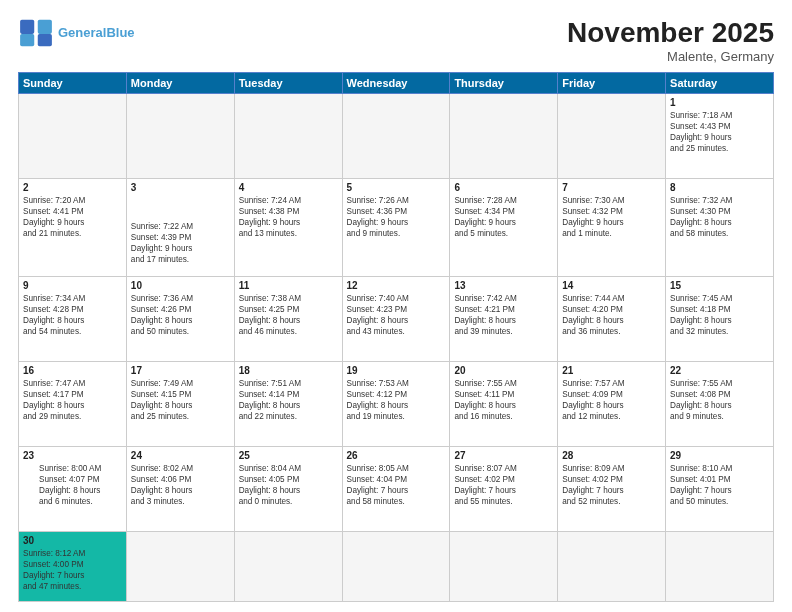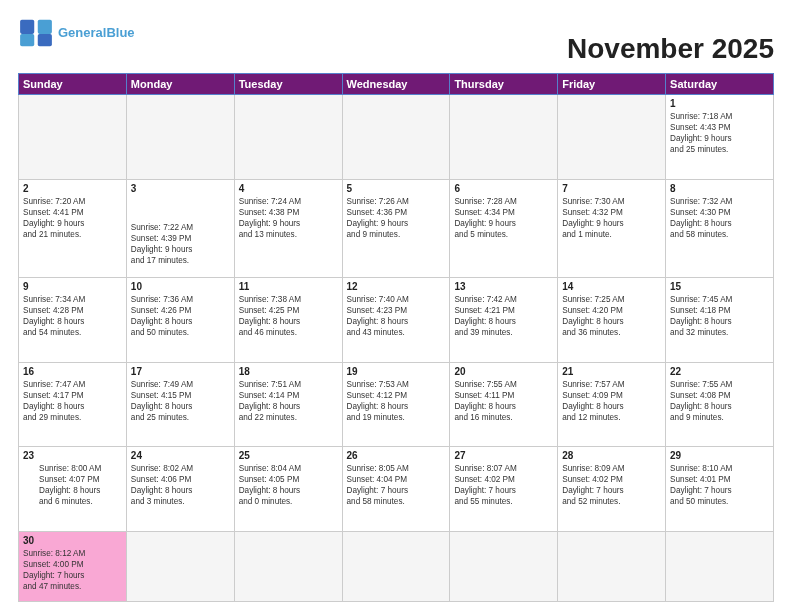--- a/index.html
+++ b/index.html
@@ -42,35 +42,34 @@
       height: 30px;
     }
     .title-block {
       text-align: right;
     }
     .month-title {
       font-size: 28px;
       font-weight: bold;
       color: #222;
       line-height: 1.1;
-      margin-top: 16px;
     }
     .subtitle {
       font-size: 13px;
       color: #555;
     }
     .calendar {
       flex: 1;
       border: 1px solid #ccc;
       border-collapse: collapse;
       width: 100%;
       table-layout: fixed;
     }
     .calendar th {
-      background: #701a75;
+      background: #0369a1;
       color: #fff;
       font-size: 11px;
       font-weight: bold;
       padding: 4px 4px;
       border: 1px solid #5580cc;
       text-align: left;
     }
     .calendar td {
       border: 1px solid #ccc;
       vertical-align: top;
@@ -110,20 +109,21 @@
         <rect x="22" y="2" width="16" height="16" rx="2" fill="#4a9fd4"></rect>
         <rect x="2" y="18" width="16" height="14" rx="2" fill="#4a9fd4"></rect>
         <rect x="22" y="18" width="16" height="14" rx="2" fill="#3a6bbf"></rect>
       </svg>
       <div class="logo-text">
         <div><span>General</span><span style="color:#4a9fd4;font-weight:bold;">Blue</span></div>
       </div>
     </div>
     <div class="title-block">
       <div class="month-title">November 2025</div>
+      <div class="subtitle">Malente, Germany</div>
     </div>
   </div>
 
   <table class="calendar">
     <thead>
       <tr>
         <th>Sunday</th>
         <th>Monday</th>
         <th>Tuesday</th>
         <th>Wednesday</th>
@@ -230,21 +230,21 @@
           </td>
           <td>
             <span class="day-num">13</span>
             <div class="cell-text" style="white-space: pre-line;">Sunrise: 7:42 AM
 Sunset: 4:21 PM
 Daylight: 8 hours
 and 39 minutes.</div>
           </td>
           <td>
             <span class="day-num">14</span>
-            <div class="cell-text" style="white-space: pre-line;">Sunrise: 7:25 AM
+            <div class="cell-text" style="white-space: pre-line;">Sunrise: 7:44 AM
 Sunset: 4:20 PM
 Daylight: 8 hours
 and 36 minutes.</div>
           </td>
           <td>
             <span class="day-num">15</span>
             <div class="cell-text" style="white-space: pre-line;">Sunrise: 7:45 AM
 Sunset: 4:18 PM
 Daylight: 8 hours
 and 32 minutes.</div>
@@ -346,21 +346,21 @@
           </td>
           <td>
             <span class="day-num">29</span>
             <div class="cell-text" style="white-space: pre-line;">Sunrise: 8:10 AM
 Sunset: 4:01 PM
 Daylight: 7 hours
 and 50 minutes.</div>
           </td>
         </tr>
         <tr>
-          <td class="last-row" style="height: 62px; background: #f9a8d4;">
+          <td class="last-row" style="height: 62px; background: #14b8a6;">
             <span class="day-num">30</span>
             <div class="cell-text" style="white-space: pre-line;">Sunrise: 8:12 AM
 Sunset: 4:00 PM
 Daylight: 7 hours
 and 47 minutes.</div>
           </td>
           <td class="empty last-row" style="height: 62px; background: rgb(245, 245, 245);"></td>
           <td class="empty last-row" style="height: 62px; background: rgb(245, 245, 245);"></td>
           <td class="empty last-row" style="height: 62px; background: rgb(245, 245, 245);"></td>
           <td class="empty last-row" style="height: 62px; background: rgb(245, 245, 245);"></td>

